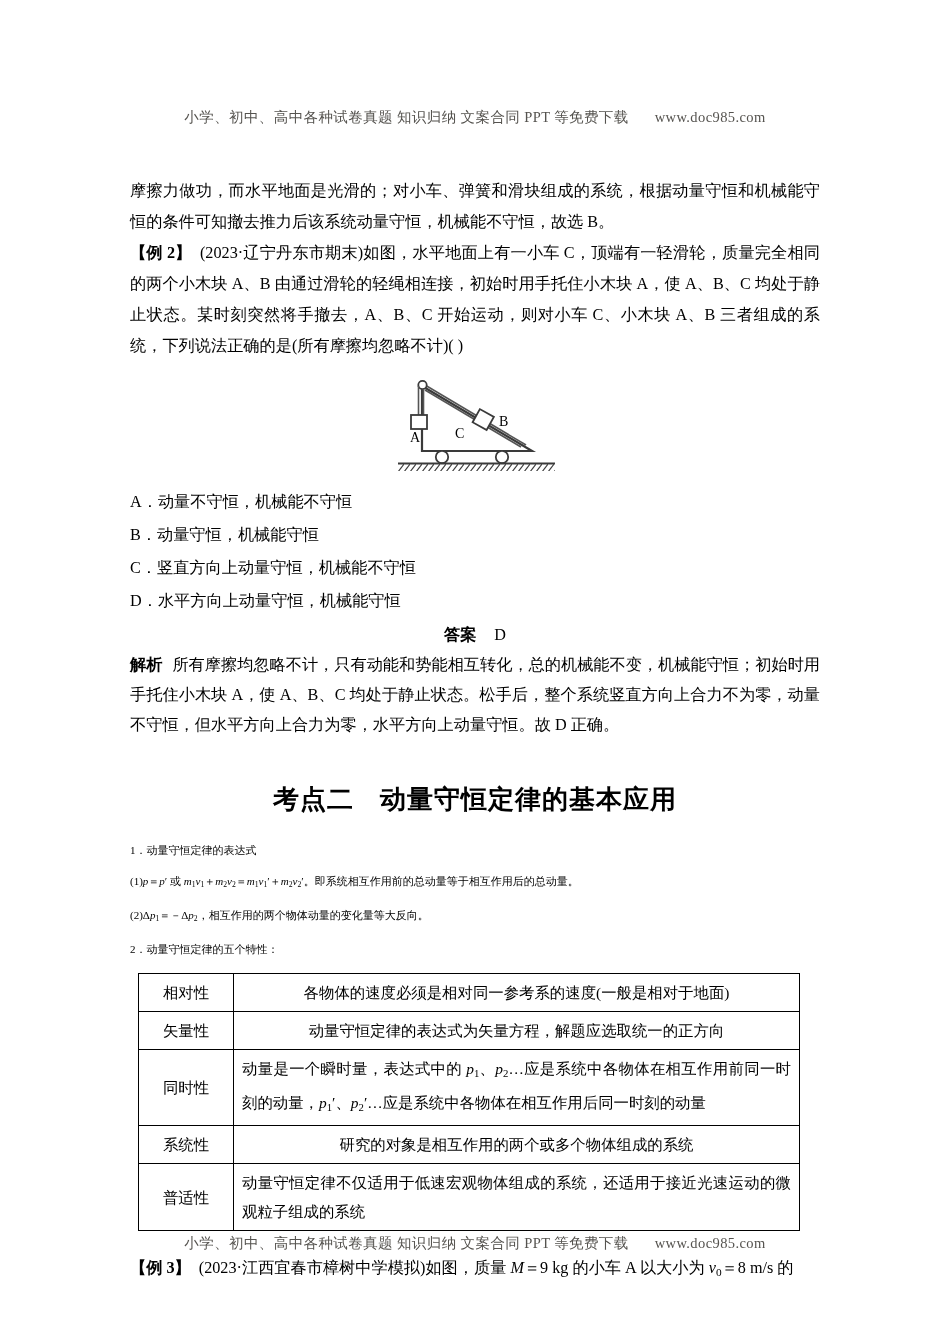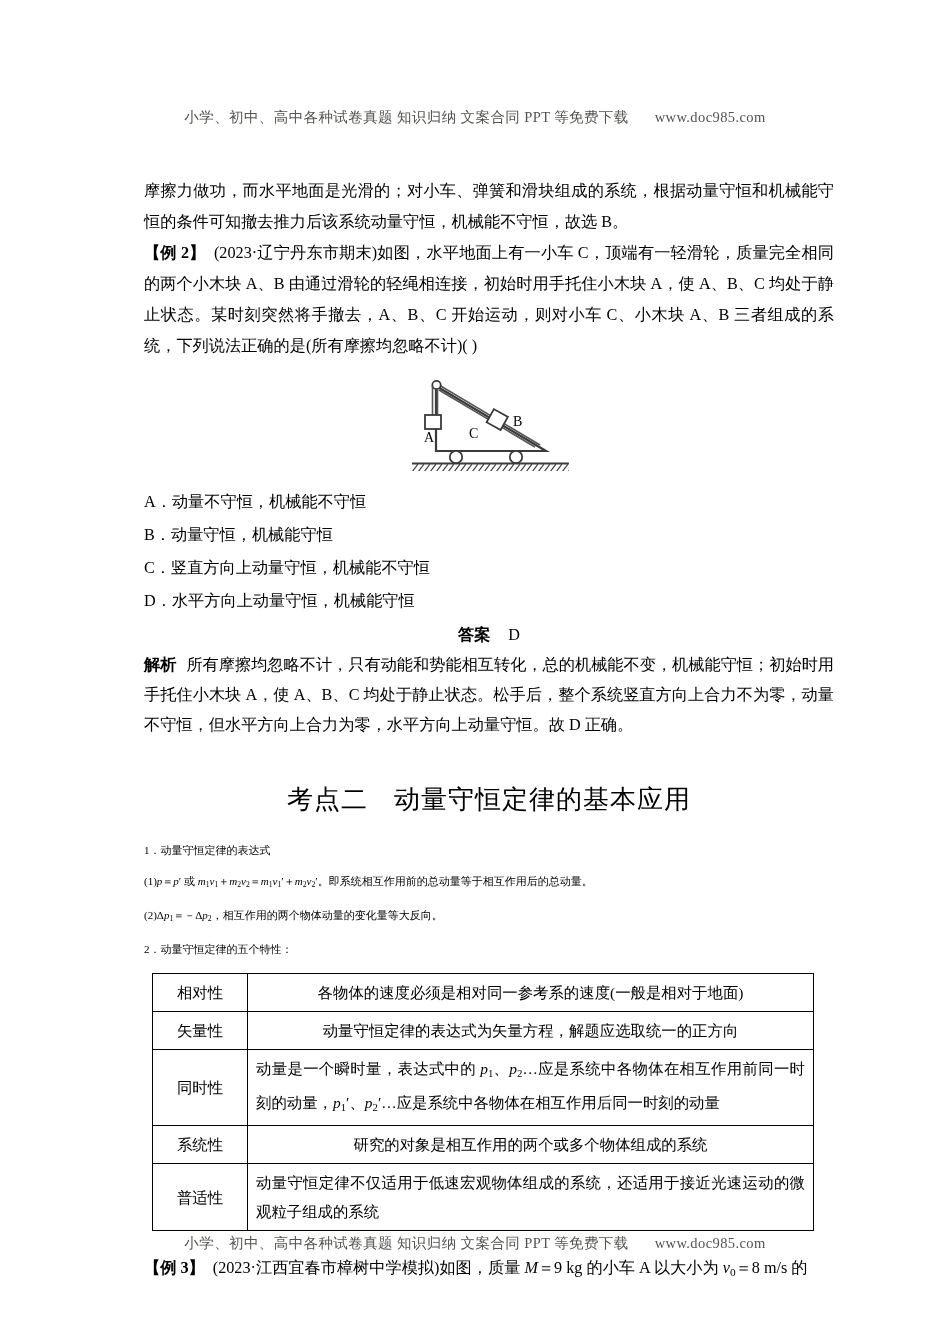--- a/index.html
+++ b/index.html
@@ -33,21 +33,21 @@
     color: #55534f;
     letter-spacing: 0.4px;
     white-space: nowrap;
   }
   .watermark-top .url {
     margin-left: 26px;
     font-family: "Liberation Serif", "DejaVu Serif", serif;
   }
   .content {
     position: absolute;
-    left: 144px;
+    left: 130px;
     top: 130px;
     width: 690px;
   }
   p {
     margin: 0;
     padding: 0;
   }
   .para {
     font-size: 16.2px;
     line-height: 31px;
@@ -77,21 +77,21 @@
     text-align: justify;
     text-justify: inter-ideograph;
   }
   .analysis .tag {
     font-weight: bold;
     margin-right: 10px;
   }
   .section-title {
     text-align: center;
     font-size: 26px;
-    font-weight: normal;
+    font-weight: bold;
     letter-spacing: 1px;
     margin-top: 42px;
     margin-bottom: 10px;
     font-family: "Liberation Sans", "DejaVu Sans", sans-serif;
   }
   .section-title .sp {
     display: inline-block;
     width: 26px;
   }
   .list-line {

